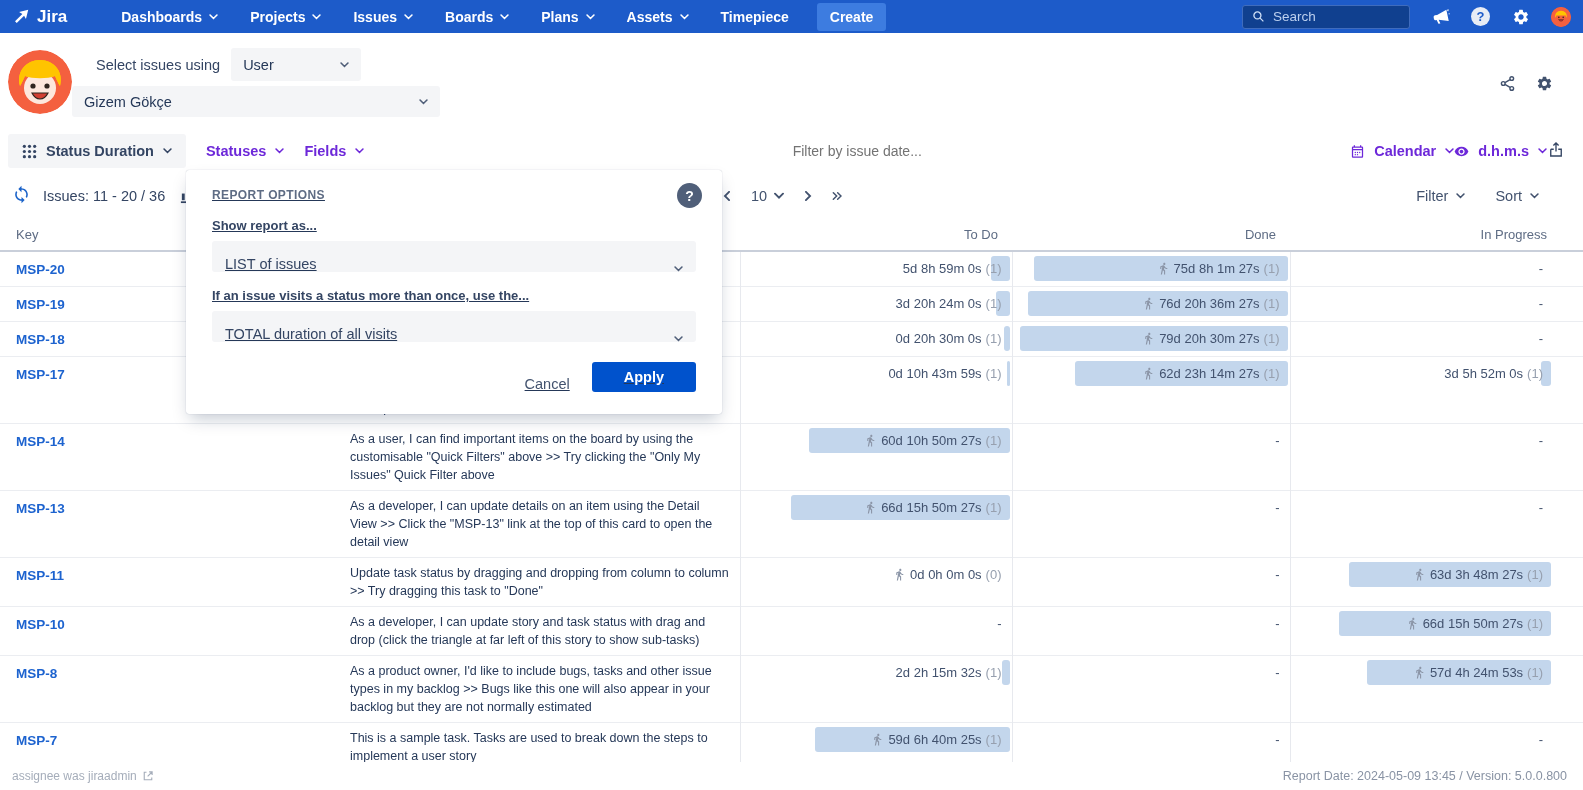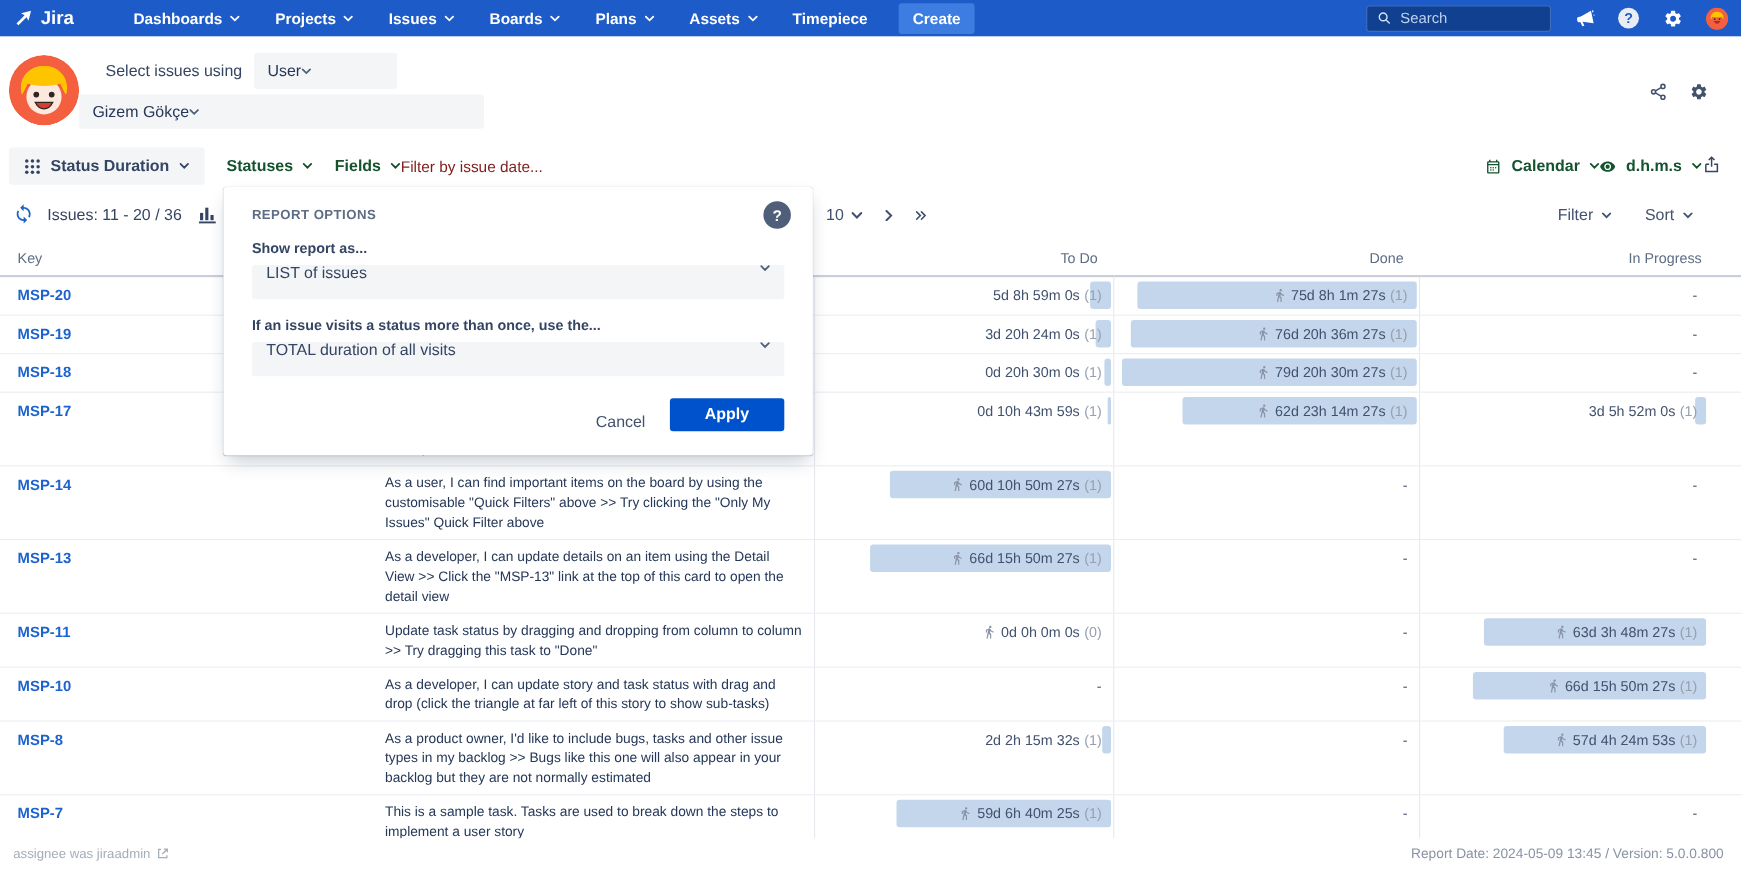--- a/index.html
+++ b/index.html
@@ -22,35 +22,35 @@
   .nav-ic { width:19px; height:19px; display:flex; align-items:center; justify-content:center; }
   .nav-ic svg { width:18px; height:18px; }
   .help-round { width:19px; height:19px; border-radius:50%; background:#e8edf5; color:#1d5bc9; font-size:13px; font-weight:700; display:flex; align-items:center; justify-content:center; }
   .avatar-sm { width:20px; height:20px; border-radius:50%; overflow:hidden; background:#f4603f; }
 
   
   .subheader { position:relative; height:94px; }
   .avatar-big { position:absolute; left:8px; top:17px; width:64px; height:64px; border-radius:50%; overflow:hidden; }
   .sel-row1 { position:absolute; left:96px; top:15px; display:flex; align-items:center; gap:11px; }
   .sel-label { font-size:14.5px; color:#344563; }
-  .select { background:#f4f5f7; border-radius:3px; display:flex; align-items:center; color:#253858; font-size:14.5px; padding:0 12px; cursor:pointer; }
+  .select { background:#f4f5f7; border-radius:3px; display:flex; align-items:center; justify-content:space-between; color:#253858; font-size:14.5px; padding:0 12px; cursor:pointer; }
   .select .chev { color:#505f79; }
   .select-mode { width:130px; height:33px; }
   .select-user { position:absolute; left:72px; top:53px; width:368px; height:31px; }
   .subheader-icons { position:absolute; top:42px; right:30px; display:flex; gap:20px; color:#42526e; }
   .subheader-icons svg { width:17px; height:17px; }
 
   
   .toolbar { height:48px; display:flex; align-items:center; padding:0 8px; }
   .btn { display:flex; align-items:center; gap:9px; height:34px; border:none; border-radius:3px; font-size:14.5px; font-weight:600; font-family:inherit; cursor:pointer; }
   .btn-light { background:#f4f5f7; color:#344563; padding:0 14px; }
   .btn-dark  { background:#344563; color:#fff; padding:0 14px; margin-left:10px; }
-  .btn-plain { background:transparent; color:#14532d; margin-left:20px; }
+  .btn-plain { background:transparent; color:#6d28d9; margin-left:20px; }
   .btn svg.lead { width:15px; height:15px; }
-  .date-filter { flex:1; color:#7f1d1d; font-size:14px; cursor:text; }
+  .date-filter { flex:1; text-align:center; color:#737373; font-size:14px; cursor:text; }
   .toolbar-right { display:flex; align-items:center; margin-right:10px; }
   .toolbar-right .btn-plain { margin-left:0; }
   .export-btn { background:none; border:none; color:#344563; cursor:pointer; }
   .export-btn svg { width:18px; height:18px; }
 
   
   .issuesbar { position:relative; height:42px; display:flex; align-items:center; padding:0 12px; }
   .refresh { color:#1b63c9; background:none; border:none; cursor:pointer; }
   .refresh svg { width:19px; height:19px; }
   .issues-count { margin-left:12px; font-size:14.5px; color:#344563; }
@@ -76,25 +76,25 @@
   td.dur-cell { border-left:1px solid #e7e9ee; padding:4px 0; }
   .durwrap { position:relative; height:25px; margin:0 2px; }
   td.dur-cell.inprog .durwrap { margin-right:32px; }
   .durbar { position:absolute; right:0; top:0; bottom:0; background:#c3d6ec; border-radius:3px; }
   .durtxt { position:absolute; right:8px; top:0; height:25px; display:flex; align-items:center; gap:4px; font-size:13px; color:#42526e; white-space:nowrap; }
   .durtxt .cnt { color:#97a0af; }
   .runner { display:flex; }
   .runner svg { width:13px; height:13px; fill:#8b95a7; }
 
   
-  .modal { position:absolute; left:203px; top:170px; width:536px; background:#fff; border-radius:3px; z-index:30; padding:18px 26px 22px; box-shadow:0 8px 16px -4px rgba(9,30,66,.25), 0 0 1px rgba(9,30,66,.31); }
+  .modal { position:absolute; left:186px; top:170px; width:536px; background:#fff; border-radius:3px; z-index:30; padding:18px 26px 22px; box-shadow:0 8px 16px -4px rgba(9,30,66,.25), 0 0 1px rgba(9,30,66,.31);text-decoration:underline; }
   .modal-title { font-size:12px; font-weight:700; color:#5e6c84; letter-spacing:.4px; }
   .help-circle { position:absolute; top:13px; right:20px; width:25px; height:25px; border-radius:50%; background:#505f79; color:#fff; font-size:14px; font-weight:700; display:flex; align-items:center; justify-content:center; border:none; cursor:pointer; }
   .m-label { margin-top:16px; font-size:13px; font-weight:600; color:#344563; }
-  .m-select { margin-top:8px; height:31px; background:#f4f5f7; border-radius:3px; display:flex; align-items:flex-start; justify-content:space-between; padding:0 13px; font-size:14.5px; color:#344563; cursor:pointer; }
+  .m-select { margin-top:8px; height:31px; background:#f4f5f7; border-radius:3px; display:flex; align-items:flex-end; justify-content:space-between; padding:0 13px; font-size:14.5px; color:#344563; cursor:pointer; }
   .m-select .chev { color:#505f79; }
   .m-actions { margin-top:20px; display:flex; justify-content:flex-end; align-items:flex-end; gap:22px; }
   .cancel-btn { background:none; border:none; color:#42526e; font-size:14.5px; font-family:inherit; cursor:pointer; }
   .apply-btn { background:#0052cc; border:none; color:#fff; font-size:14.5px; font-weight:600; padding:7px 32px; border-radius:3px; font-family:inherit; cursor:pointer; }
 
   
   .footer { position:absolute; left:0; right:0; bottom:0; height:28px; display:flex; align-items:center; padding:0 12px; background:#fff; }
   .f-left { display:flex; align-items:center; gap:5px; font-size:12px; color:#a5adba; text-decoration:none; }
   .f-left svg { width:12px; height:12px; }
   .f-right { margin-left:auto; font-size:12.5px; color:#8993a4; padding-right:4px; }

